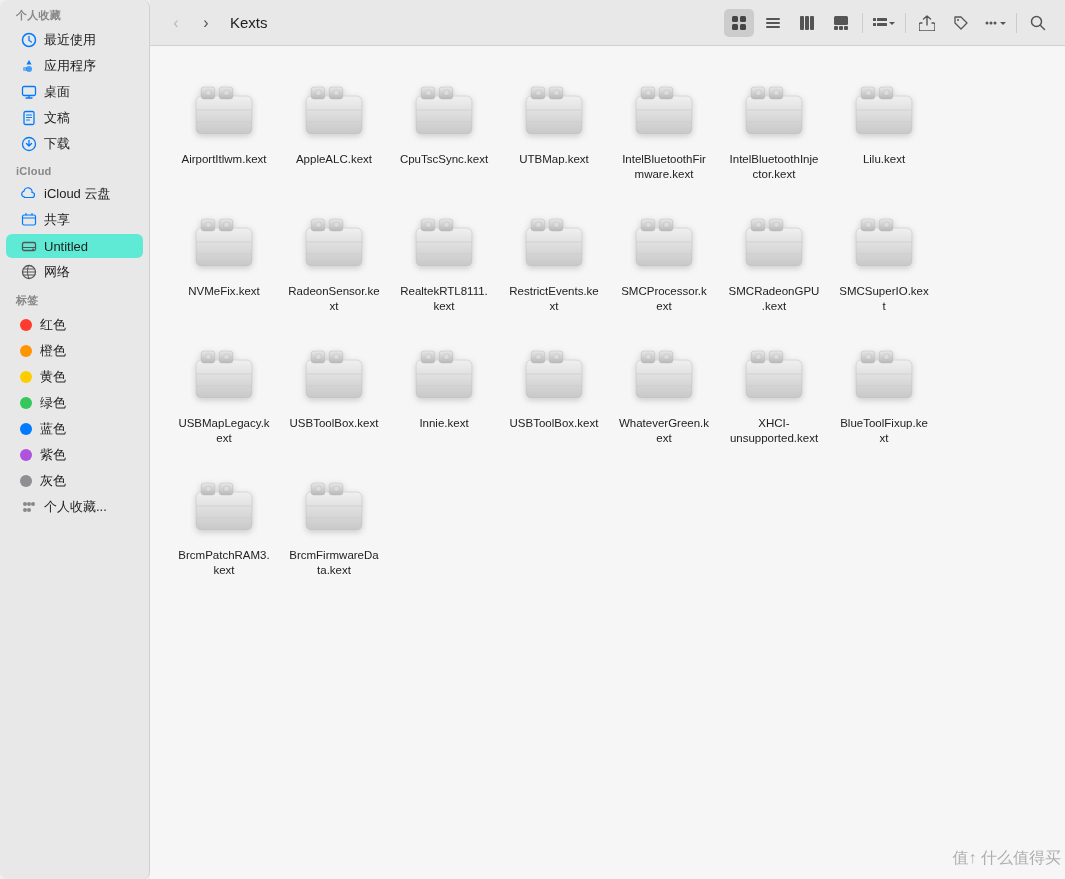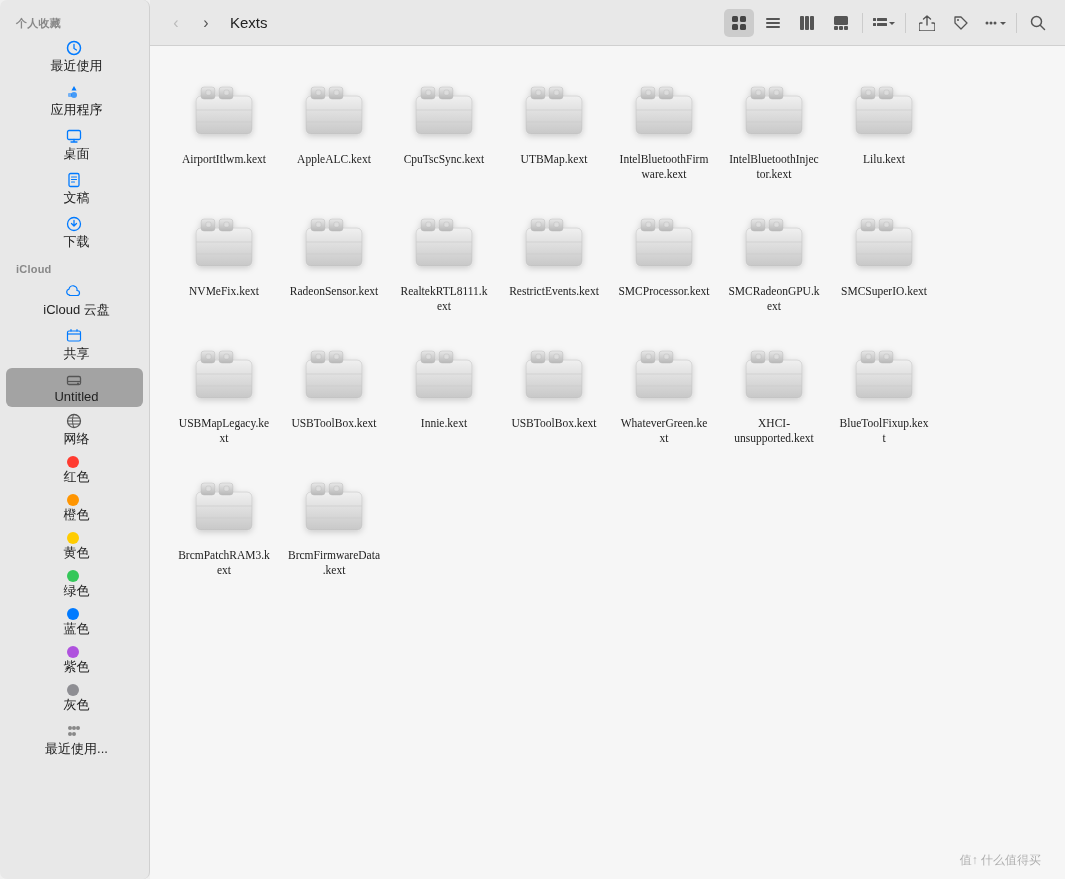--- a/index.html
+++ b/index.html
@@ -13,21 +13,21 @@
     }
 
     
     .sidebar {
       width: 150px;
       min-width: 150px;
       background: #e8e8e8;
       border-right: 1px solid #d0d0d0;
       display: flex;
       flex-direction: column;
-      padding: 8px 0;
+      padding: 0 0;
       height: 100%;
       overflow-y: auto;
       border-radius: 7px;
     }
 
     .sidebar-section-label {
       font-size: 11px;
       color: #888;
       font-weight: 600;
       padding: 8px 16px 4px 16px;
@@ -36,24 +36,23 @@
 
     .sidebar-item {
       display: flex;
       align-items: center;
       padding: 3px 10px 3px 14px;
       cursor: pointer;
       border-radius: 6px;
       margin: 1px 6px;
       font-size: 13px;
       color: #222;
-      flex-direction: column;
     }
     .sidebar-item.active {
-      background: #a3a3a3;
+      background: #5eead4;
     }
 
     .sidebar-item-icon {
       width: 18px;
       height: 18px;
       margin-right: 6px;
       flex-shrink: 0;
       display: flex;
       align-items: center;
       justify-content: center;
@@ -149,21 +148,20 @@
     }
 
     .kext-item {
       display: flex;
       flex-direction: column;
       align-items: center;
       width: 100px;
       cursor: pointer;
       border-radius: 8px;
       padding: 8px 4px 6px 4px;
-      font-family: Liberation Serif, serif;
     }
 
     .kext-icon {
       width: 72px;
       height: 72px;
       margin-bottom: 6px;
       position: relative;
     }
 
     .kext-label {
@@ -171,22 +169,22 @@
       color: #222;
       text-align: center;
       word-break: break-word;
       line-height: 1.3;
     }
 
     
     .watermark {
       position: fixed;
       bottom: 10px;
-      right: 24px;
-      font-size: 12px;
+      right: 4px;
+      font-size: 16px;
       color: rgba(0,0,0,0.3);
     }
 
     
     .kext-svg {
       width: 72px;
       height: 72px;
     }
   </style>
 </head>
@@ -284,20 +282,21 @@
   <div class="sidebar-item">
     <div class="sidebar-item-icon">
       <svg width="16" height="16" viewBox="0 0 16 16" fill="none">
         <circle cx="8" cy="8" r="6.5" stroke="#555" stroke-width="1.3"></circle>
         <path d="M8 1.5c-2 2-2 9 0 13M1.5 8h13M2.5 5h11M2.5 11h11" stroke="#555" stroke-width="1"></path>
       </svg>
     </div>
     <span>网络</span>
   </div>
 
+  <div class="sidebar-section-label">标签</div>
 
   <div class="sidebar-item">
     <div class="sidebar-tag-dot" style="background:#ff3b30;"></div>
     <span>红色</span>
   </div>
   <div class="sidebar-item">
     <div class="sidebar-tag-dot" style="background:#ff9500;"></div>
     <span>橙色</span>
   </div>
   <div class="sidebar-item">
@@ -323,21 +322,21 @@
   <div class="sidebar-item">
     <div class="sidebar-item-icon">
       <svg width="16" height="16" viewBox="0 0 16 16">
         <circle cx="4" cy="5" r="2" fill="#888"></circle>
         <circle cx="8" cy="5" r="2" fill="#888"></circle>
         <circle cx="12" cy="5" r="2" fill="#888"></circle>
         <circle cx="4" cy="11" r="2" fill="#888"></circle>
         <circle cx="8" cy="11" r="2" fill="#888"></circle>
       </svg>
     </div>
-    <span>最近使用...</span>
+    <span>个人收藏...</span>
   </div>
 </div>
 
 <div class="main-area">
 
   <div class="toolbar">
     <div class="toolbar-nav">
       <div class="toolbar-btn disabled">‹</div>
       <div class="toolbar-btn">›</div>
     </div>

